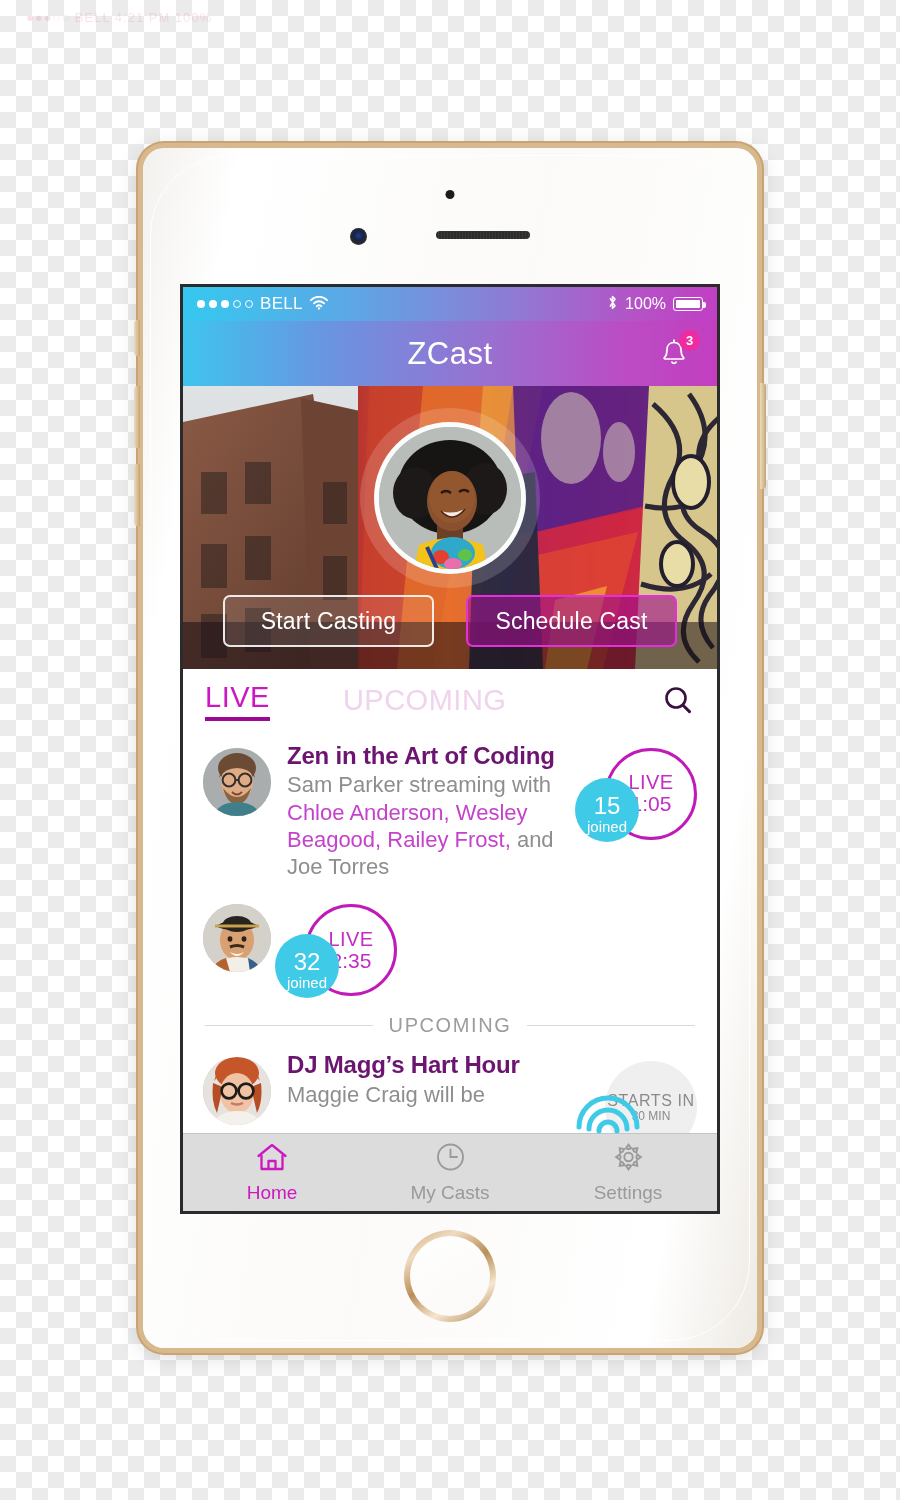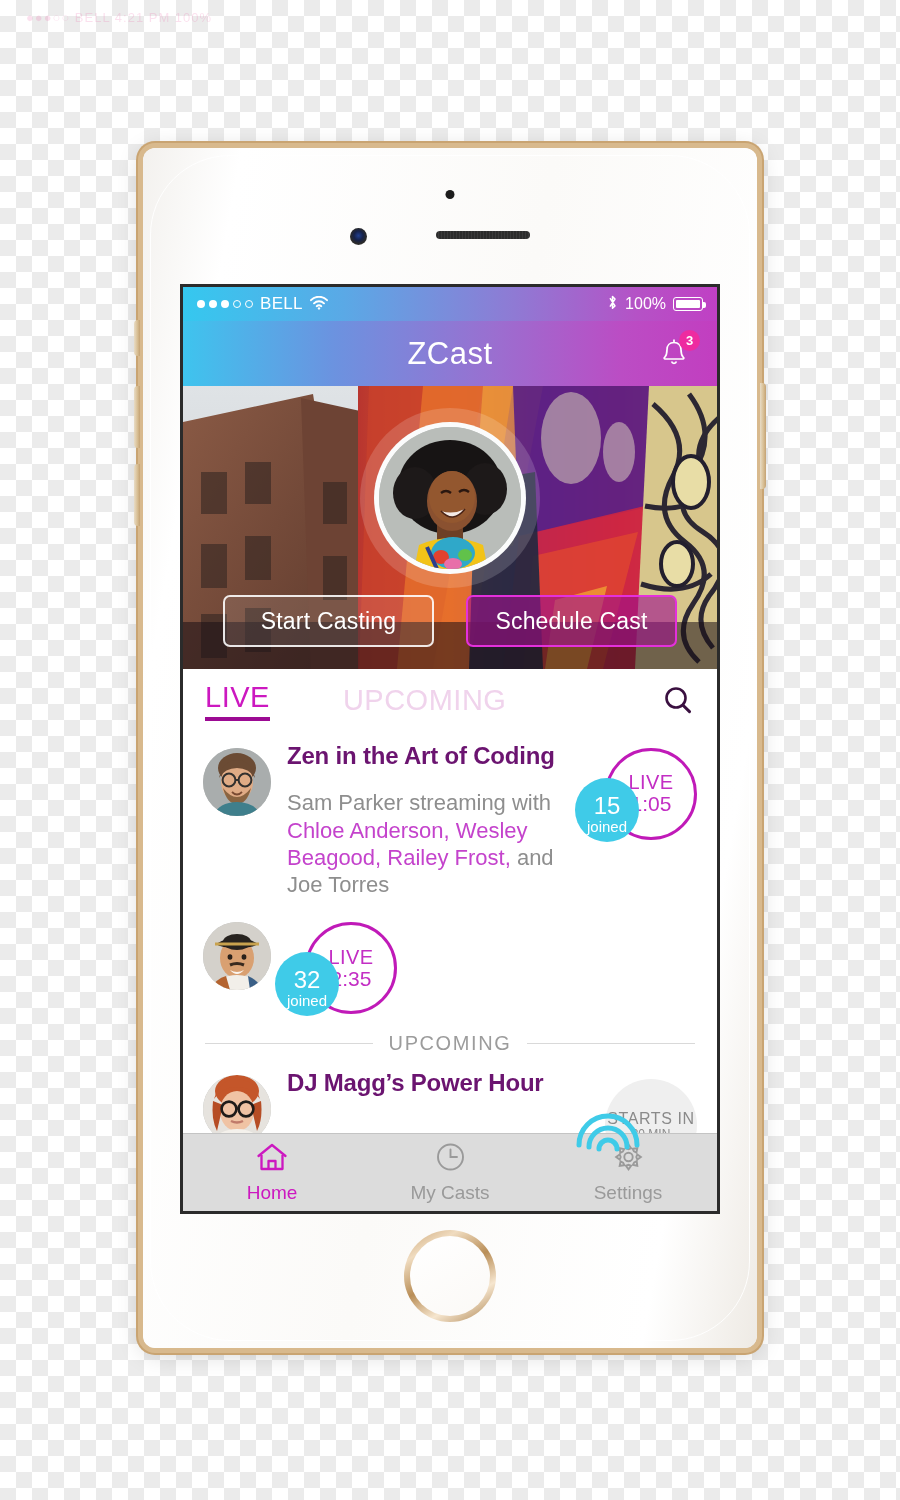--- a/index.html
+++ b/index.html
@@ -37,21 +37,21 @@
     pointer-events: none;
   }
 
   
   .phone {
     position: absolute;
     left: 143px;
     top: 148px;
     width: 614px;
     height: 1200px;
-    border-radius: 12px;
+    border-radius: 21px;
     background: linear-gradient(100deg,#f3f1ee 0%,#ffffff 12%,#fbfaf8 50%,#ffffff 86%,#eeeae4 100%);
     box-shadow:
       0 0 0 5px #d8b98d,
       0 0 0 7px #c9a472,
       0 4px 26px rgba(0,0,0,0.20);
   }
   .phone::after{
     content:"";
     position:absolute; inset:7px;
     border-radius:80px;
@@ -291,21 +291,21 @@
     color: #6b1470;
     line-height: 1.18;
     letter-spacing: -0.2px;
   }
   .row-title .tag { color: #cc18c0; }
   .row-sub {
     font-size: 22px;
     color: #8e8e8e;
     line-height: 1.24;
     font-weight: 300;
-    margin-top: 19px;
+    margin-top: 1px;
   }
   .row-sub .guest { color: #c443cc; }
 
   .badges {
     flex: 0 0 auto;
     width: 126px;
     height: 104px;
     position: relative;
     margin-top: 2px;
   }
@@ -647,21 +647,22 @@
             <path d="M10,26 q-2,18 4,30 l6,-26z" fill="#b64d25"></path>
             <path d="M58,26 q2,18 -4,30 l-6,-26z" fill="#b64d25"></path>
             <circle cx="26" cy="34" r="7.4" fill="none" stroke="#1f1c1a" stroke-width="2.6"></circle>
             <circle cx="43" cy="34" r="7.4" fill="none" stroke="#1f1c1a" stroke-width="2.6"></circle>
             <path d="M33.4,33.5 h2.2" stroke="#1f1c1a" stroke-width="2.6"></path>
             <path d="M28,46 q6,3 12,0" stroke="#c07a6a" stroke-width="2.4" fill="none"></path>
             <path d="M8,68 q8,-14 26,-14 q18,0 26,14z" fill="#f4f1ec"></path>
           </svg>
         </div>
         <div class="row-body">
-          <div class="row-title">DJ Magg’s Power Hour</div>
+          <div class="row-title">DJ Magg’s Hart Hour</div>
+          <div class="row-sub">Maggie Craig will be</div>
         </div>
         <div class="badges">
           <div class="starts-circle">
             <span class="lab">STARTS IN</span>
             <span class="tm">30 MIN</span>
           </div>
           <span class="rings">
             <svg width="70" height="70" viewBox="0 0 70 70" fill="none">
               <path d="M6,50 A29,29 0 0 1 64,50" stroke="#3fcbe8" stroke-width="5" stroke-linecap="round"></path>
               <path d="M16,52 A19,19 0 0 1 54,52" stroke="#3fcbe8" stroke-width="5" stroke-linecap="round"></path>

